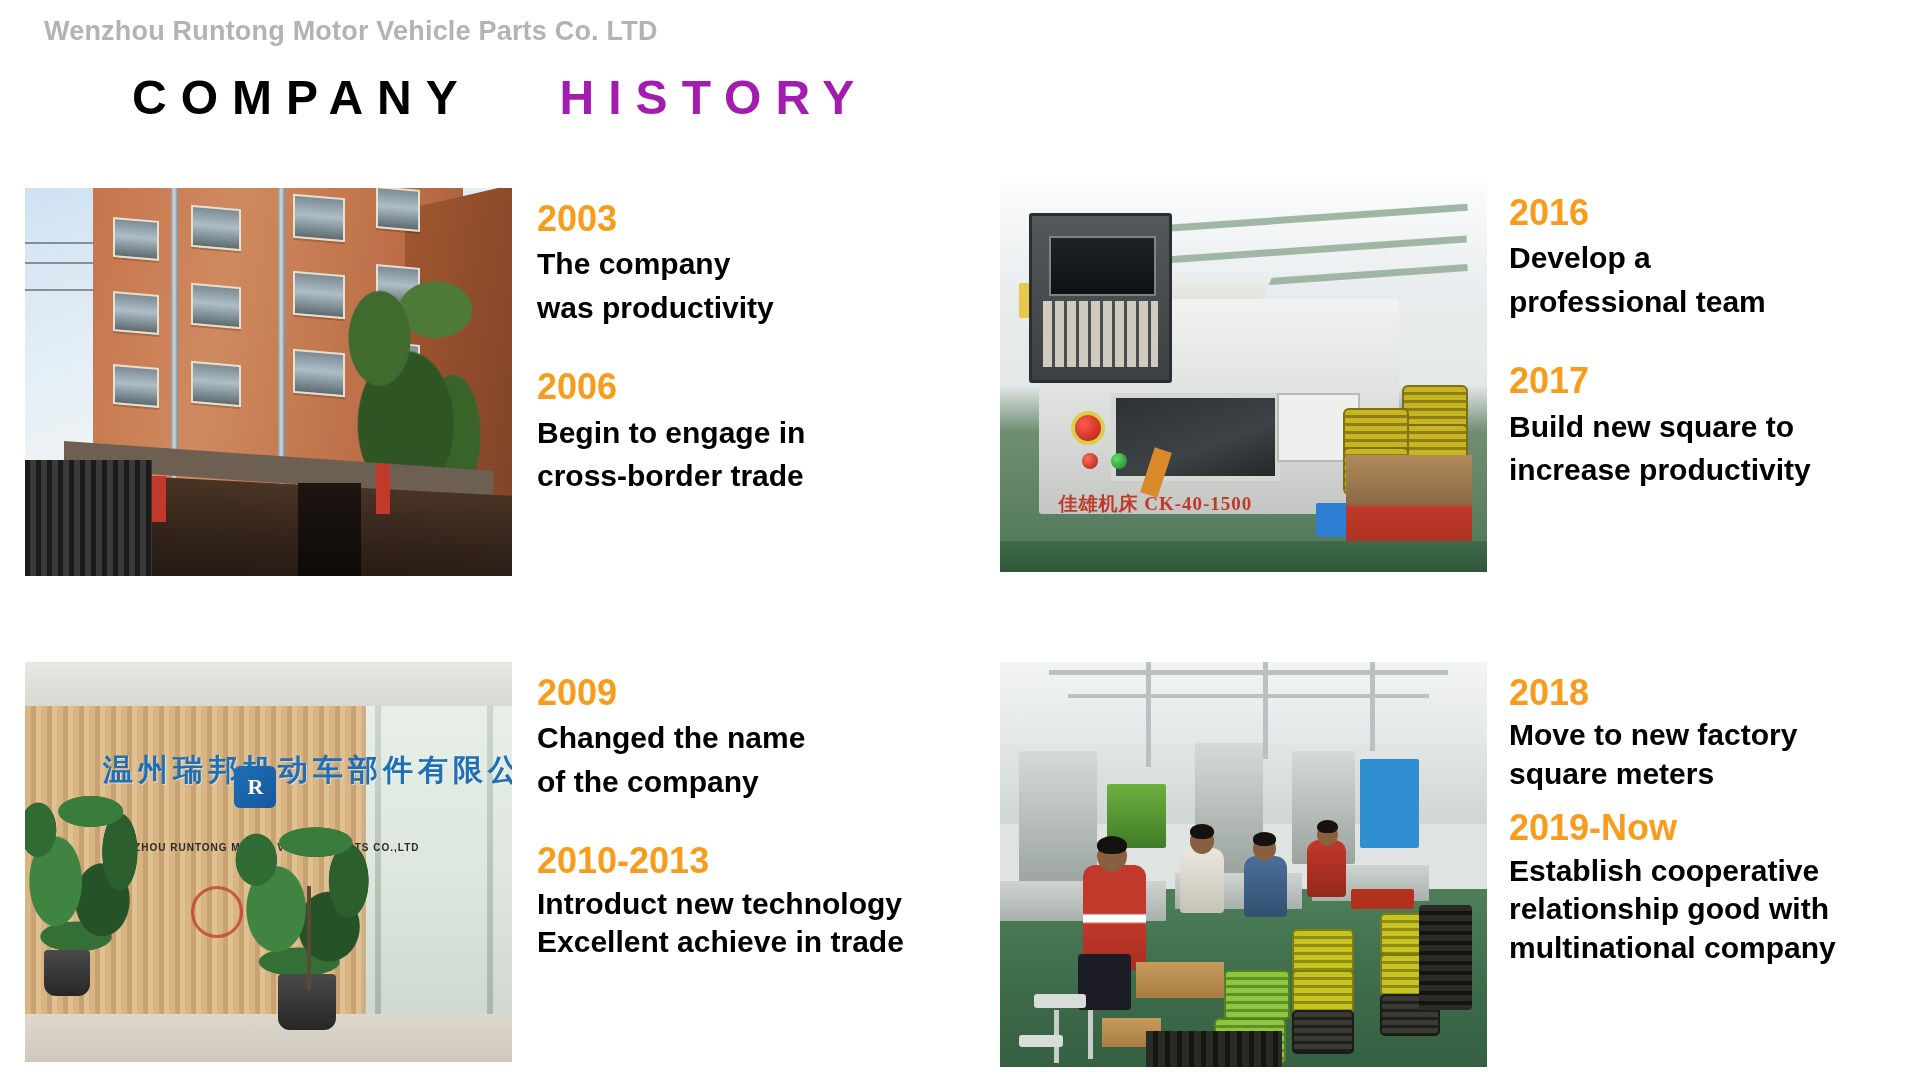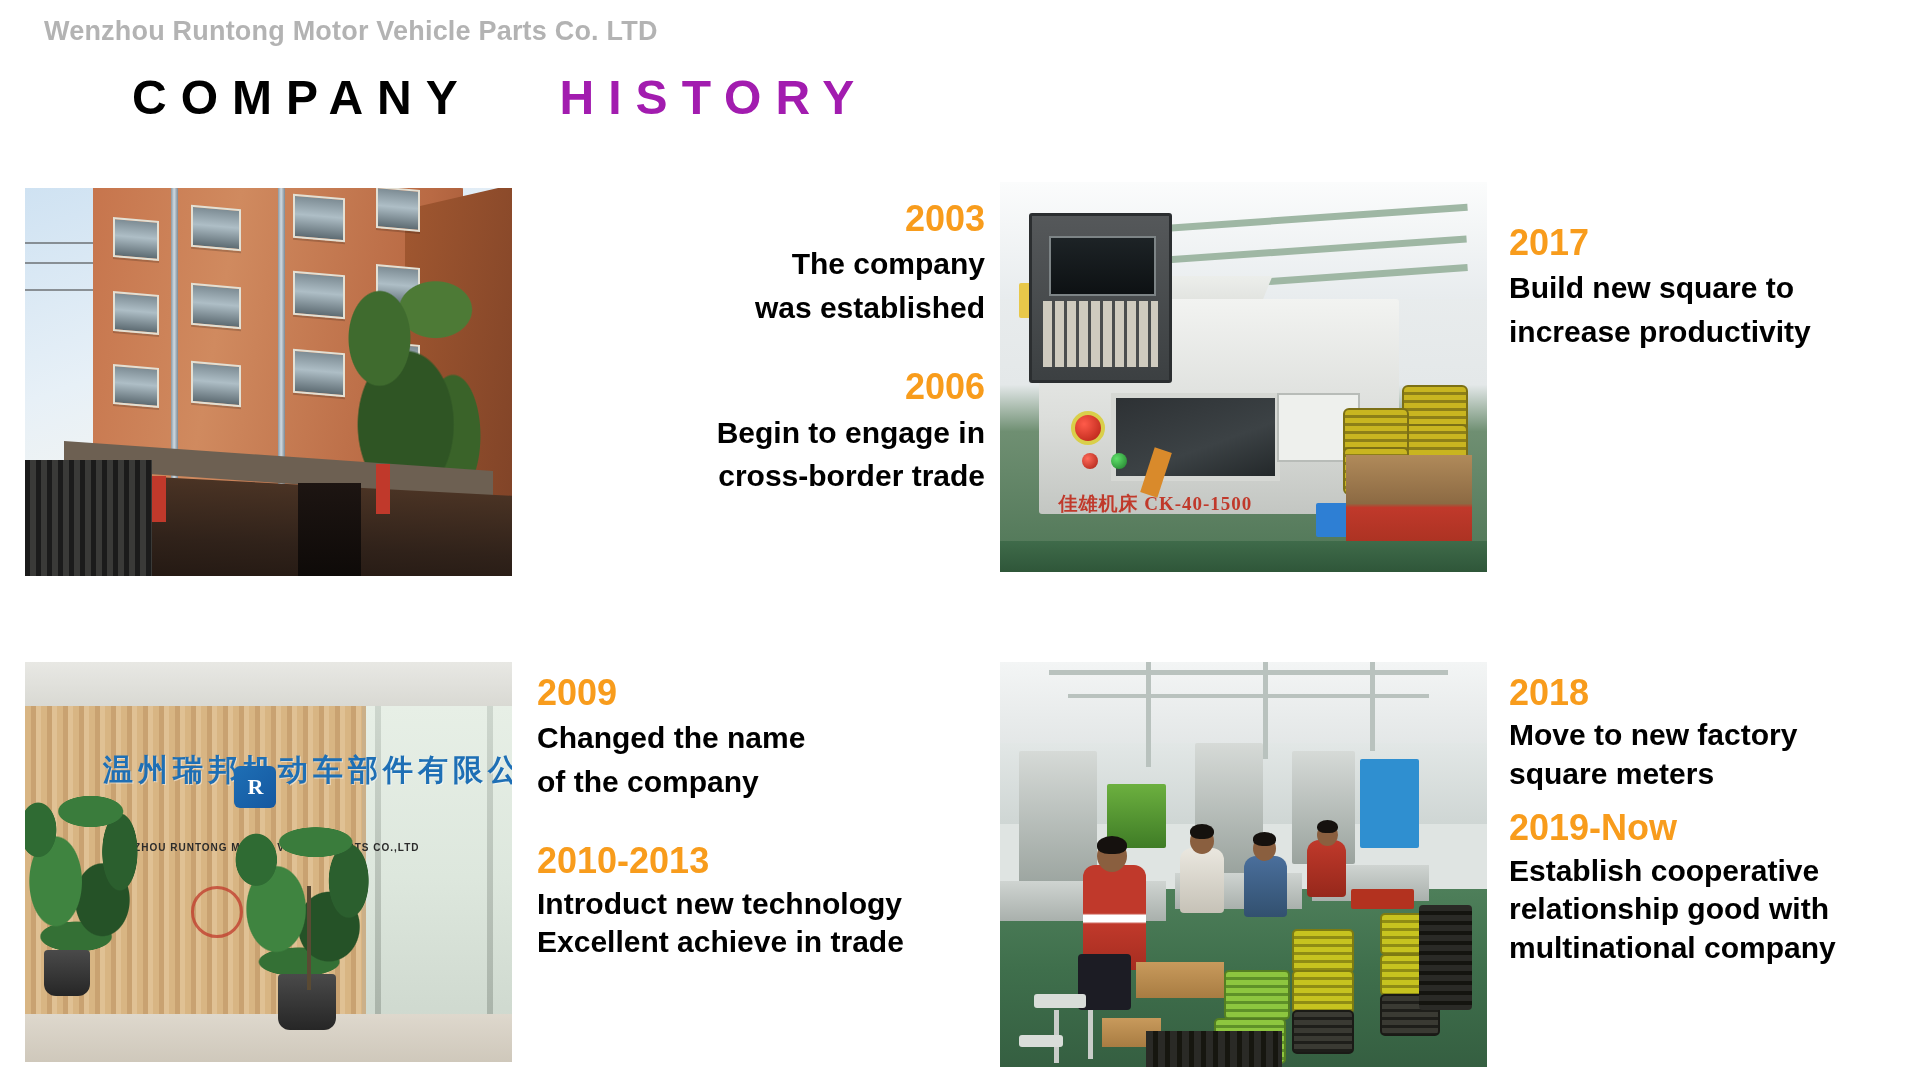--- a/index.html
+++ b/index.html
@@ -48,21 +48,21 @@
   .title-accent { color: #a21caf; }
   .title-gap { display: inline-block; width: 34px; }
 
   
   .cell {
     position: absolute;
     display: flex;
     align-items: flex-start;
   }
 
-  .cell-tl { left: 25px;   top: 188px; width: 960px;  height: 390px; text-align: right; }
+  .cell-tl { left: 25px;   top: 188px; width: 960px;  height: 390px; }
   .cell-tr { left: 1000px; top: 182px; width: 900px;  height: 392px; }
   .cell-bl { left: 25px;   top: 662px; width: 975px;  height: 400px; }
   .cell-br { left: 1000px; top: 662px; width: 905px;  height: 405px; }
 
   .photo {
     flex: 0 0 auto;
     position: relative;
     overflow: hidden;
     background: #d8d8d8;
   }
@@ -409,21 +409,21 @@
       <div class="bld-sign-r" style="left:26%; bottom:14%; width:14px; height:46px;"></div>
       <div class="bld-sign-r" style="left:72%; bottom:16%; width:14px; height:50px;"></div>
       <div class="bld-sign-b" style="left:20%; bottom:18%; width:26px; height:20px;"></div>
       <div class="bld-fence"></div>
     </div>
 
     <div class="text-col">
       <div class="entry">
         <div class="year">2003</div>
         <div class="desc">The company</div>
-        <div class="desc">was established</div>
+        <div class="desc">was productivity</div>
       </div>
       <div class="entry-spacer"></div>
       <div class="entry">
         <div class="year">2006</div>
         <div class="desc">Begin to engage in</div>
         <div class="desc">cross-border trade</div>
       </div>
     </div>
   </div>
 
@@ -459,20 +459,25 @@
       <div class="cnc-basket" style="right:4%;  top:62%;"></div>
       <div class="cnc-basket dark" style="right:4%; top:72%;"></div>
       <div class="cnc-basket" style="right:16%; top:58%;"></div>
       <div class="cnc-basket" style="right:16%; top:68%;"></div>
       <div class="cnc-bin" style="right:22%; bottom:9%; width:64px; height:34px;"></div>
       <div class="cnc-table"></div>
       <div class="cnc-floor-strip"></div>
     </div>
 
     <div class="text-col text-col-right">
+      <div class="entry">
+        <div class="year">2016</div>
+        <div class="desc">Develop a</div>
+        <div class="desc">professional team</div>
+      </div>
       <div class="entry-spacer"></div>
       <div class="entry">
         <div class="year">2017</div>
         <div class="desc">Build new square to</div>
         <div class="desc">increase productivity</div>
       </div>
     </div>
   </div>
 
   <div class="cell cell-bl">

